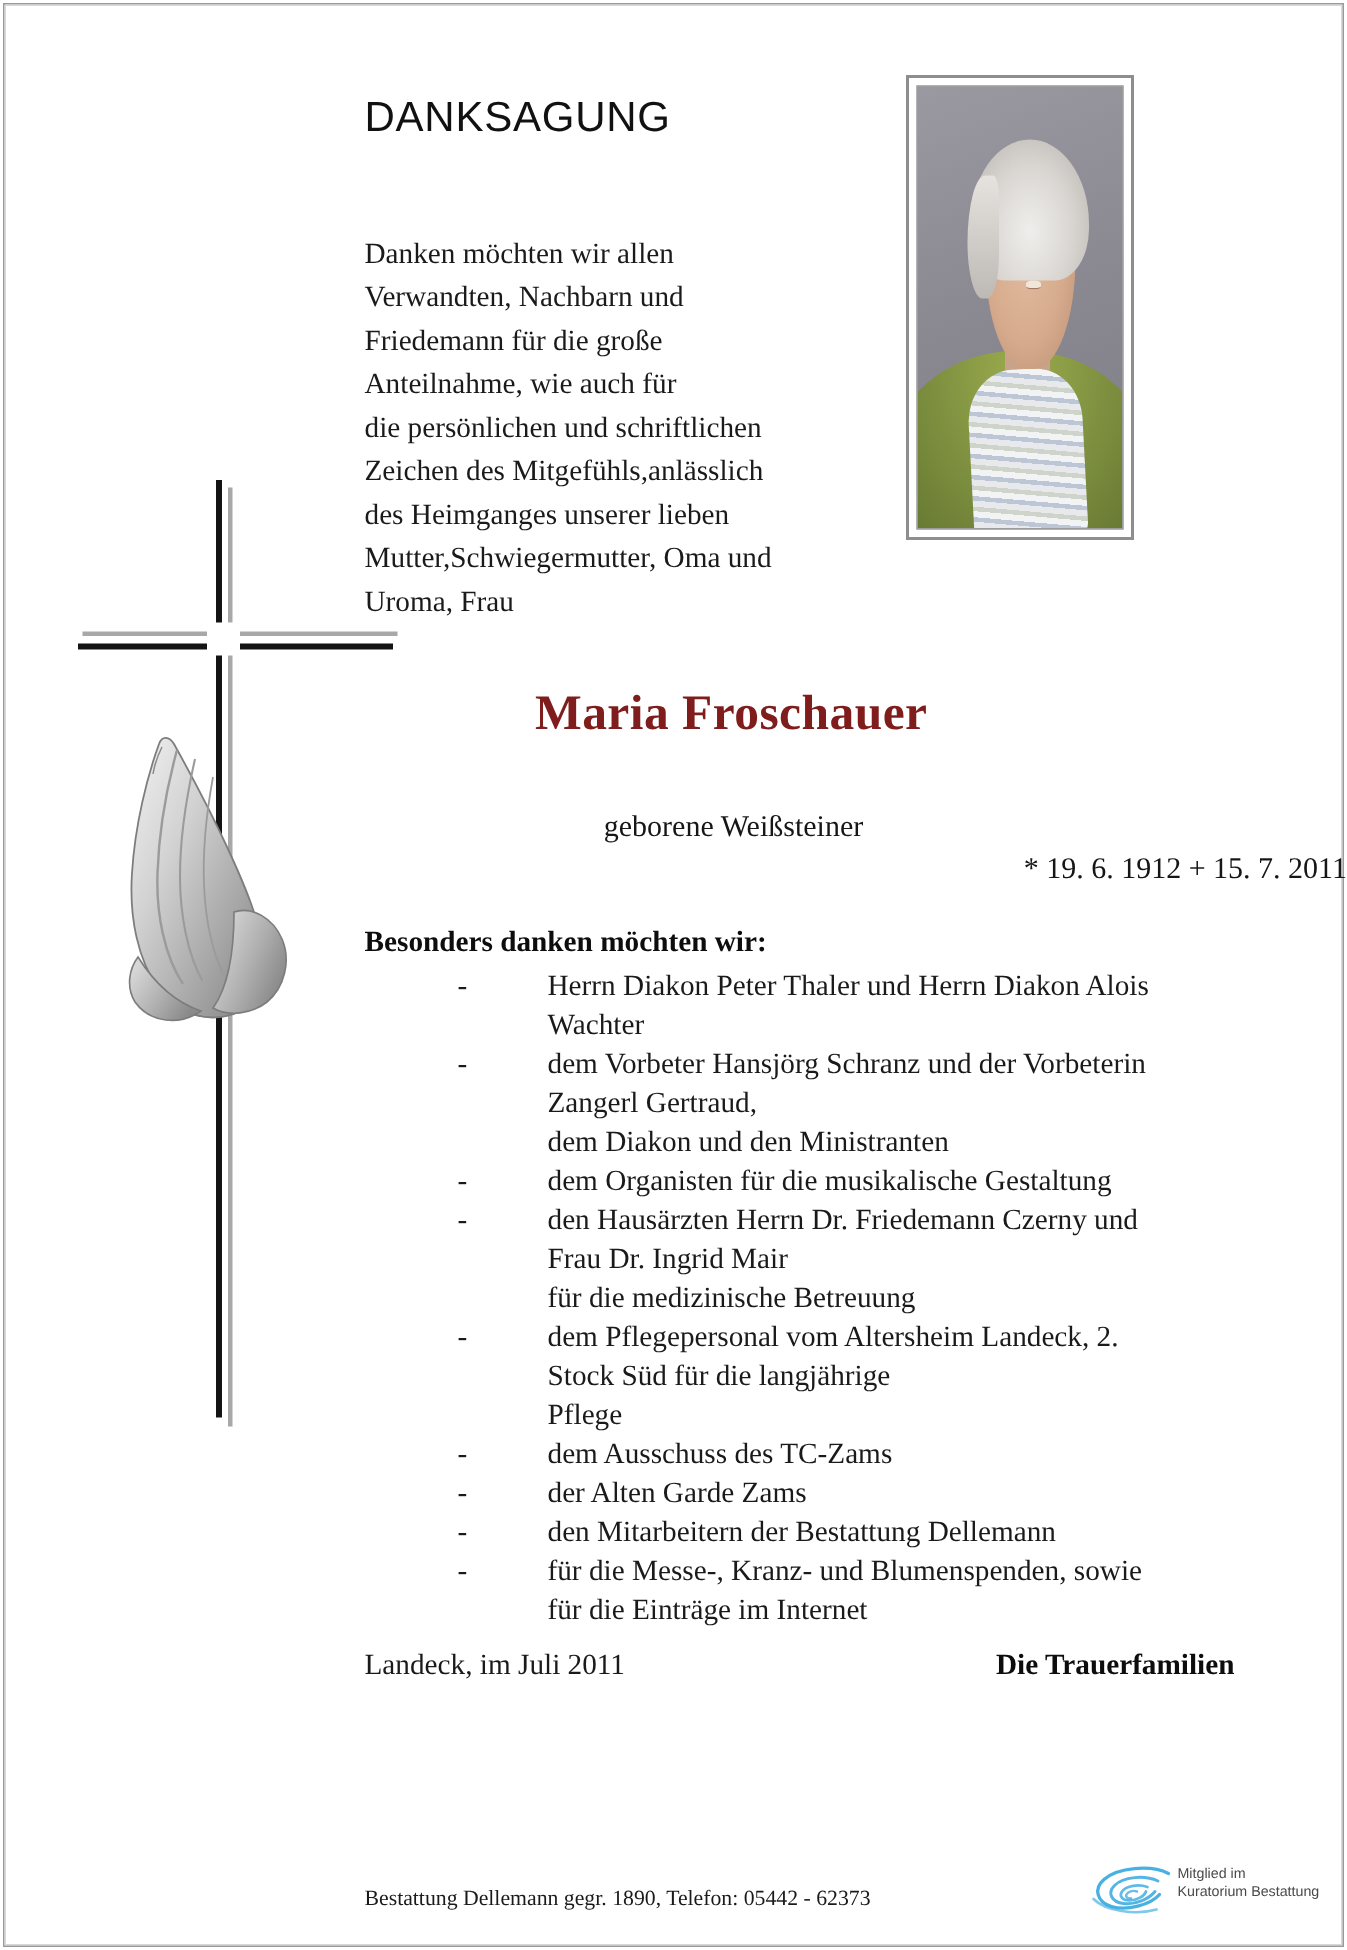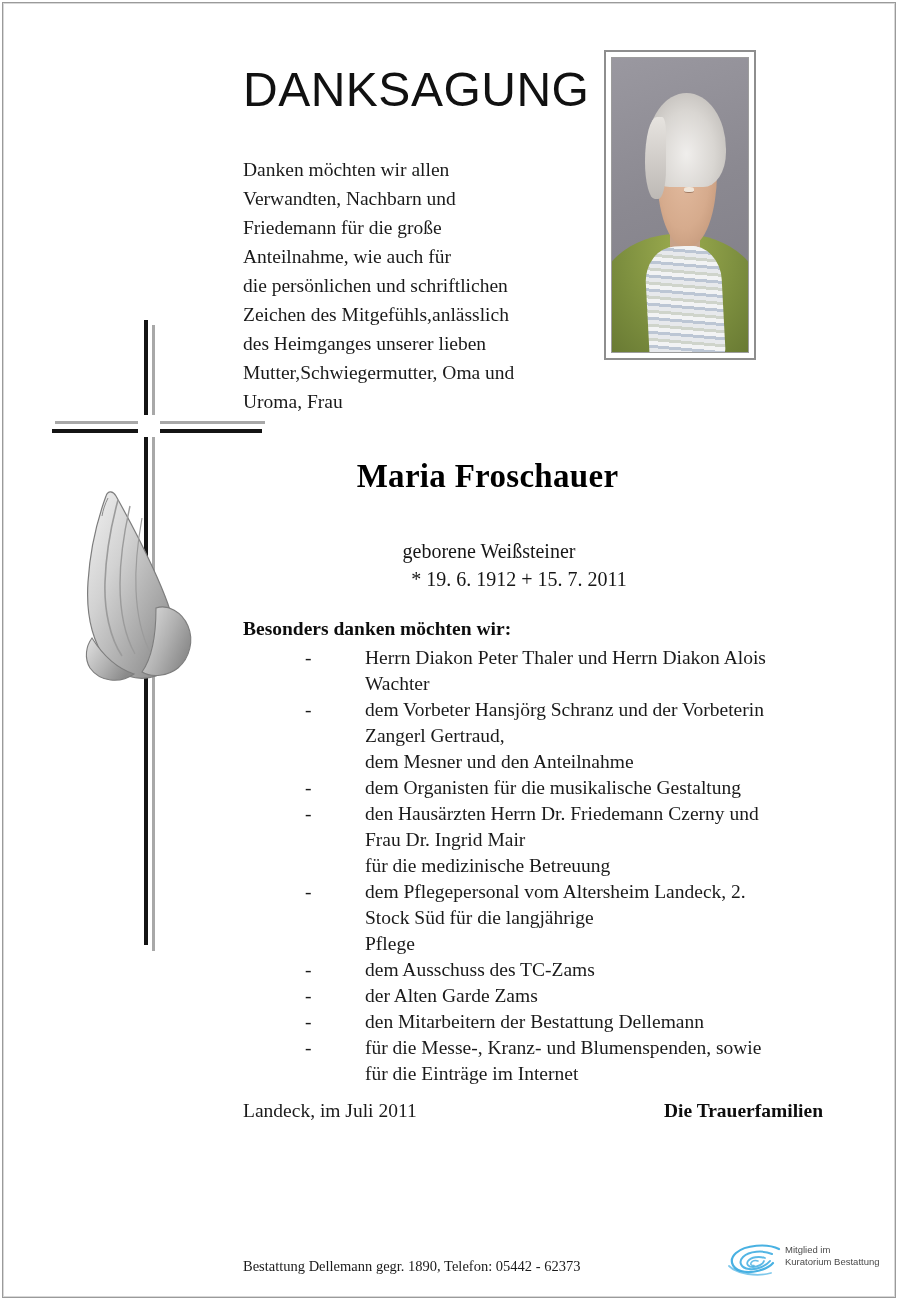--- a/index.html
+++ b/index.html
@@ -32,21 +32,21 @@
     box-shadow: inset 0 0 0 1px #d8d8d8;
     pointer-events: none;
   }
 
   
   .title {
     position: absolute;
     left: 243px;
     top: 62px;
     font-family: "Liberation Sans", sans-serif;
-    font-size: 48px;
+    font-size: 28px;
     font-weight: 400;
     letter-spacing: 0.5px;
     color: #111111;
     white-space: nowrap;
   }
 
   
   .intro {
     position: absolute;
     left: 243px;
@@ -232,38 +232,38 @@
   }
 
   
   .name {
     position: absolute;
     left: 0; right: 0;
     top: 458px;
     text-align: center;
     font-size: 33px;
     font-weight: bold;
-    color: #000000;
+    color: #7f1d1d;
     letter-spacing: 0.3px;
     padding-left: 77px;
   }
   .maiden {
     position: absolute;
     left: 0; right: 0;
     top: 540px;
     text-align: center;
     font-size: 20px;
     color: #161616;
     padding-left: 80px;
   }
   .dates {
     position: absolute;
     left: 0; right: 0;
     top: 568px;
-    text-align: center;
+    text-align: right;
     font-size: 20px;
     color: #161616;
     padding-left: 140px;
   }
 
   
   .thanks-heading {
     position: absolute;
     left: 243px;
     top: 618px;
@@ -428,21 +428,21 @@
         <div>Herrn Diakon Peter Thaler und Herrn Diakon Alois</div>
         <div>Wachter</div>
       </span>
     </div>
 
     <div class="t-item">
       <span class="t-dash">-</span>
       <span class="t-lines">
         <div>dem Vorbeter Hansjörg Schranz und der Vorbeterin</div>
         <div>Zangerl Gertraud,</div>
-        <div>dem Mesner und den Anteilnahme</div>
+        <div>dem Diakon und den Ministranten</div>
       </span>
     </div>
 
     <div class="t-item">
       <span class="t-dash">-</span>
       <span class="t-lines">
         <div>dem Organisten für die musikalische Gestaltung</div>
       </span>
     </div>
 

